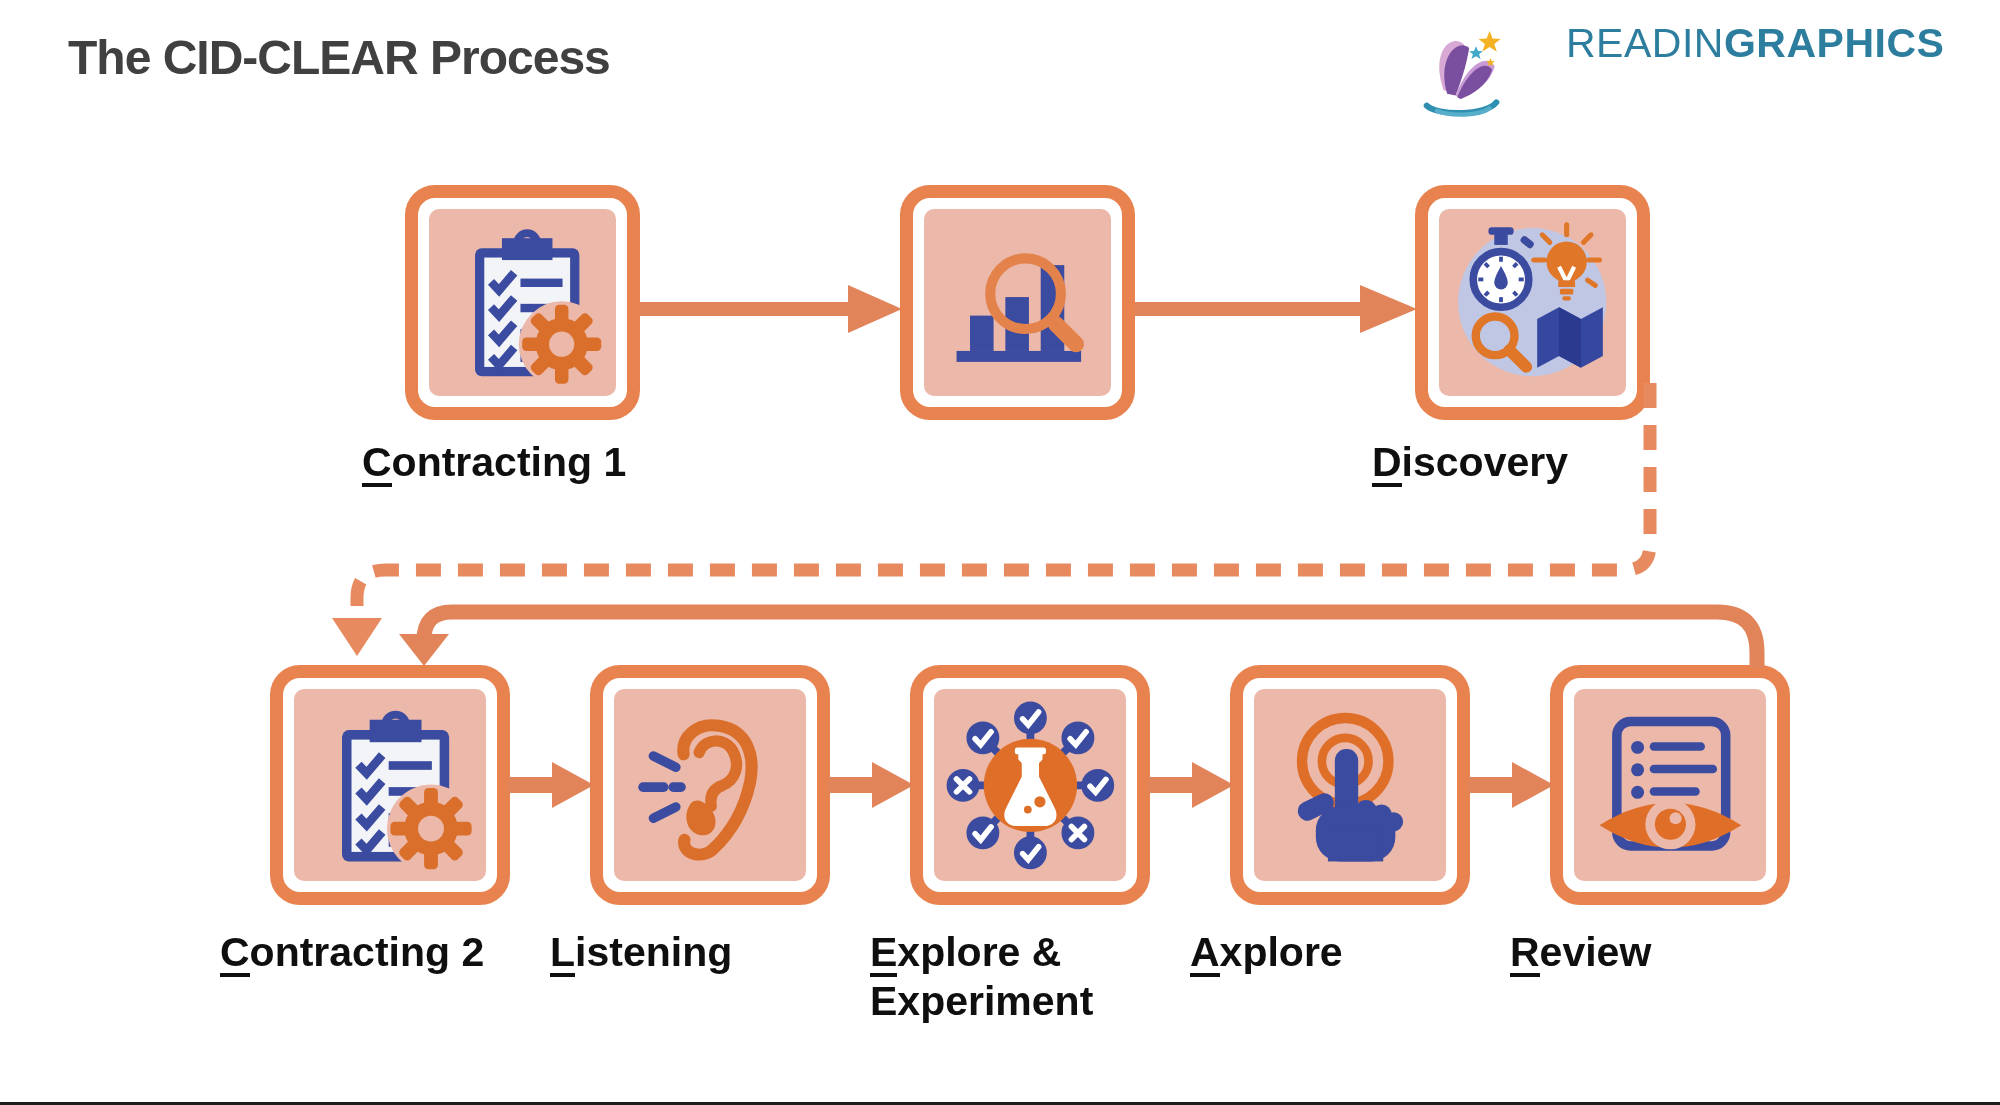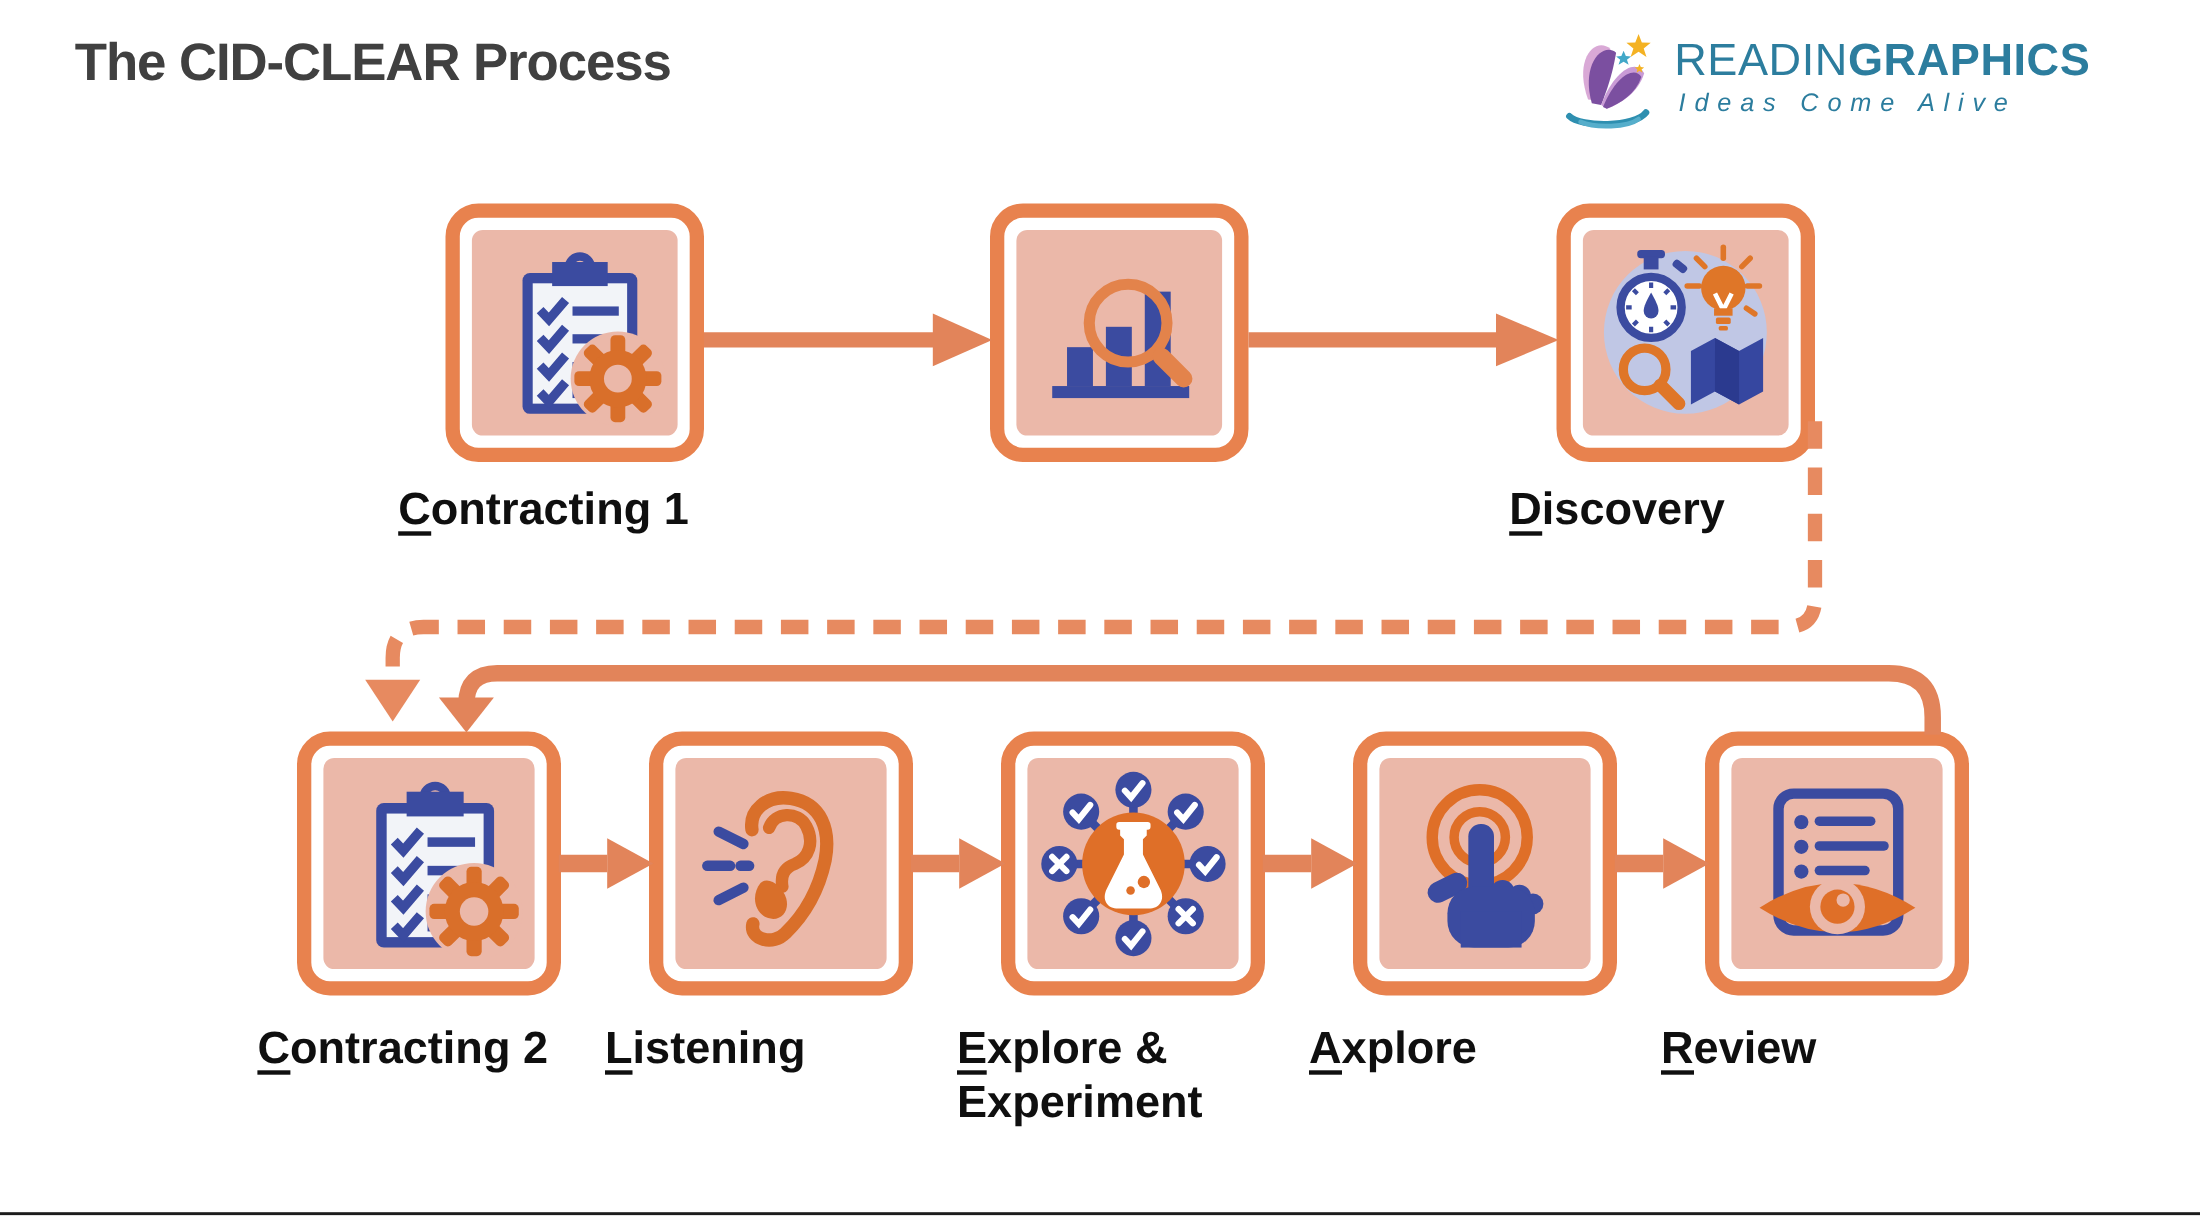--- a/index.html
+++ b/index.html
@@ -5,21 +5,21 @@
   html,body{margin:0;padding:0;background:#ffffff;}
   .canvas{
     position:relative;width:2000px;height:1105px;background:#ffffff;overflow:hidden;
     font-family:"Liberation Sans", sans-serif;
   }
   .title{
     position:absolute;left:68px;top:30px;font-size:48px;font-weight:800;
     color:#404040;letter-spacing:-1px;margin:0;
   }
   
-  .logo{position:absolute;left:1408px;top:22px;display:flex;align-items:center;}
+  .logo{position:absolute;left:1408px;top:22px;display:flex;gap:44px;}
   .logo-mark{width:102px;height:96px;}
   .logo-text{margin-left:12px;}
   .brand{font-size:41px;color:#2C7D9E;letter-spacing:0.5px;font-weight:400;line-height:1.05;}
   .brand b{font-weight:700;}
   .tagline{font-size:23px;font-style:italic;color:#2C7D9E;letter-spacing:8px;margin-top:3px;padding-left:4px;}
   
   .step{
     position:absolute;background:#ffffff;border:13px solid #E8824E;border-radius:30px;
     box-sizing:border-box;padding:11px;z-index:1;
   }
@@ -50,21 +50,20 @@
       <path d="M42 80 C26 36 50 12 66 26 L58 82 Z" fill="#D9A9D6"></path>
       <path d="M46 84 C34 42 58 18 72 30 C68 54 62 70 56 86 Z" fill="#7B4FA0"></path>
       <path d="M56 86 C70 48 94 36 102 52 C96 72 78 84 62 90 Z" fill="#C99BD6"></path>
       <path d="M58 88 C72 54 92 44 99 56 C93 74 77 84 62 90 Z" fill="#7B4FA0"></path>
       <path d="M96 10 L99.5 19 L109 19.5 L101.5 25.5 L104.5 34.5 L96 29 L87.5 34.5 L90.5 25.5 L83 19.5 L92.5 19 Z" fill="#F4B223"></path>
       <path d="M80 28 L82.4 33.6 L88 34 L83.6 37.6 L85.4 43 L80 39.8 L74.6 43 L76.4 37.6 L72 34 L77.6 33.6 Z" fill="#42A8C8"></path>
       <path d="M97 42 L98.4 45.4 L102 45.8 L99.2 48 L100.2 51.4 L97 49.4 L93.8 51.4 L94.8 48 L92 45.8 L95.6 45.4 Z" fill="#F4B223"></path>
     </svg>
     <div class="logo-text">
       <div class="brand"><span>READIN</span><b>GRAPHICS</b></div>
-      <div class="tagline">Ideas Come Alive</div>
     </div>
   </div>
 
   <div class="step" style="left:405px;top:185px;width:235px;height:235px;">
     <div class="step-inner">
       <svg viewBox="0 0 200 200">
         <rect x="44" y="36" width="124" height="152" rx="8" fill="#3B4BA0"></rect>
         <rect x="55" y="47" width="102" height="130" fill="#F2F4F8"></rect>
         <circle cx="106" cy="30" r="12" fill="none" stroke="#3B4BA0" stroke-width="9"></circle>
         <rect x="76" y="24" width="60" height="26" fill="#3B4BA0"></rect>
@@ -188,21 +187,21 @@
           <rect x="139" y="103" width="16" height="24" rx="5" transform="rotate(180 147 150)"></rect>
           <rect x="139" y="103" width="16" height="24" rx="5" transform="rotate(225 147 150)"></rect>
           <rect x="139" y="103" width="16" height="24" rx="5" transform="rotate(270 147 150)"></rect>
           <rect x="139" y="103" width="16" height="24" rx="5" transform="rotate(315 147 150)"></rect>
           <circle cx="147" cy="150" r="31"></circle>
         </g>
         <circle cx="147" cy="150" r="15" fill="#EBB8A9"></circle>
       </svg>
     </div>
   </div>
-  <div class="label" style="left:234px;top:928px;">
+  <div class="label" style="left:220px;top:928px;">
     <span class="init">C</span><span>ontracting 2</span>
   </div>
 
   <div class="step" style="left:590px;top:665px;width:240px;height:240px;">
     <div class="step-inner">
       <svg viewBox="0 0 200 200">
         <g stroke="#3B4BA0" stroke-width="11" stroke-linecap="round">
           <line x1="34" y1="66" x2="60" y2="79"></line>
           <line x1="22" y1="102" x2="46" y2="102"></line>
           <line x1="57" y1="102" x2="66" y2="102"></line>

